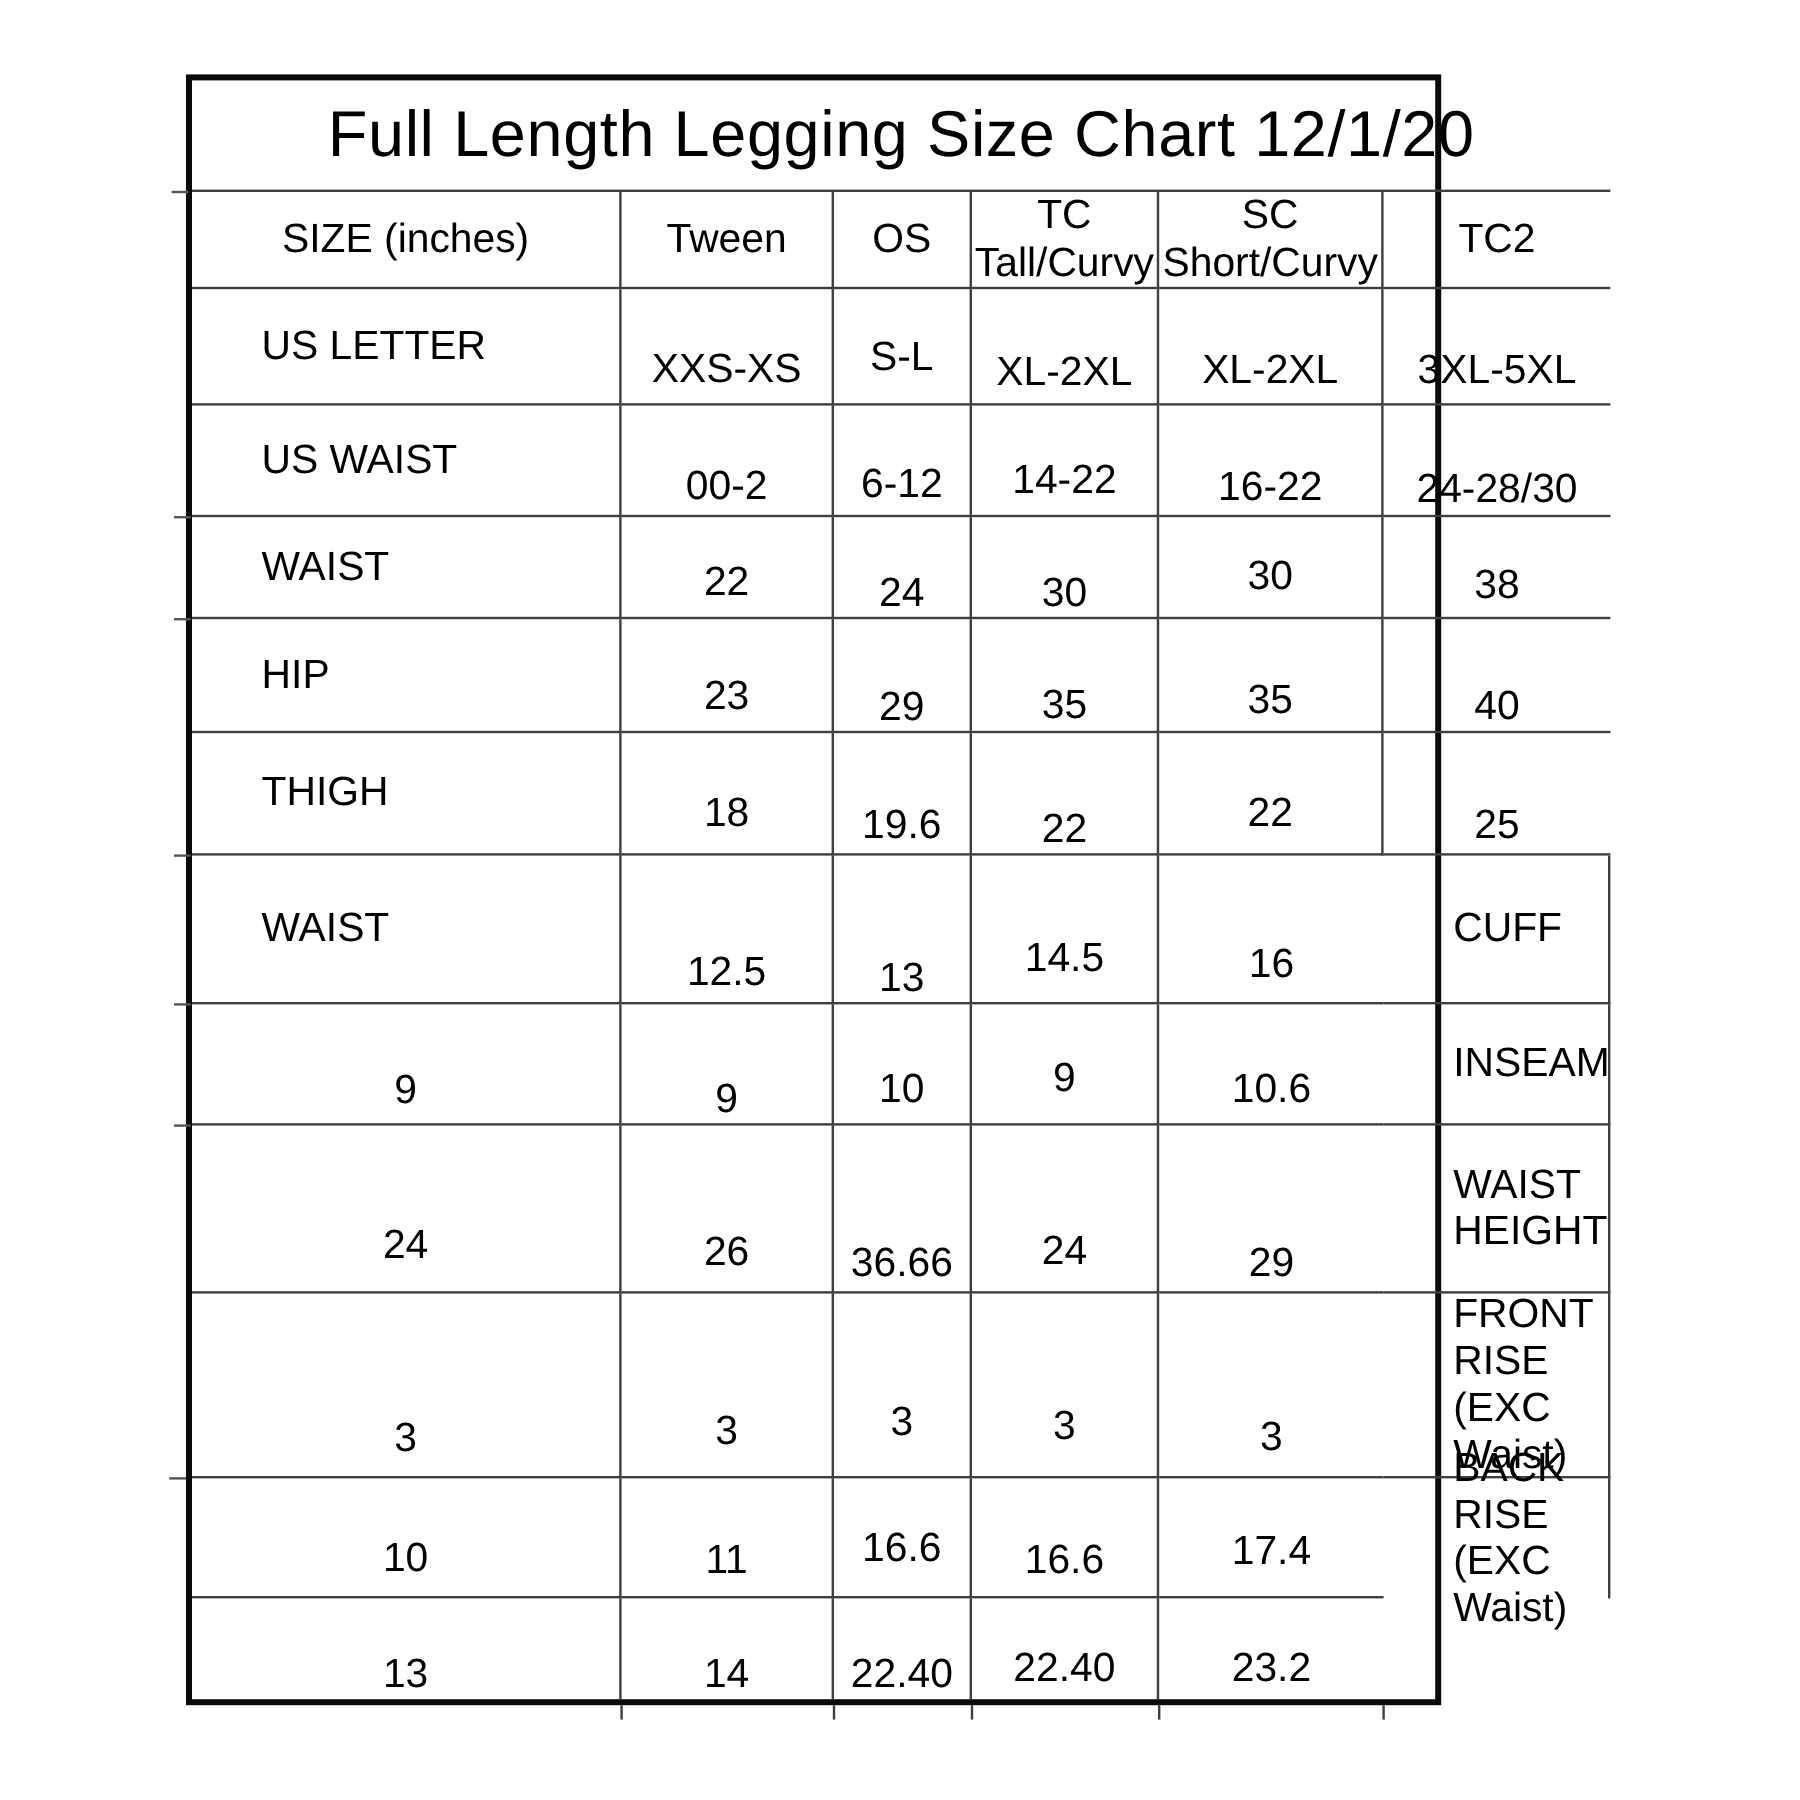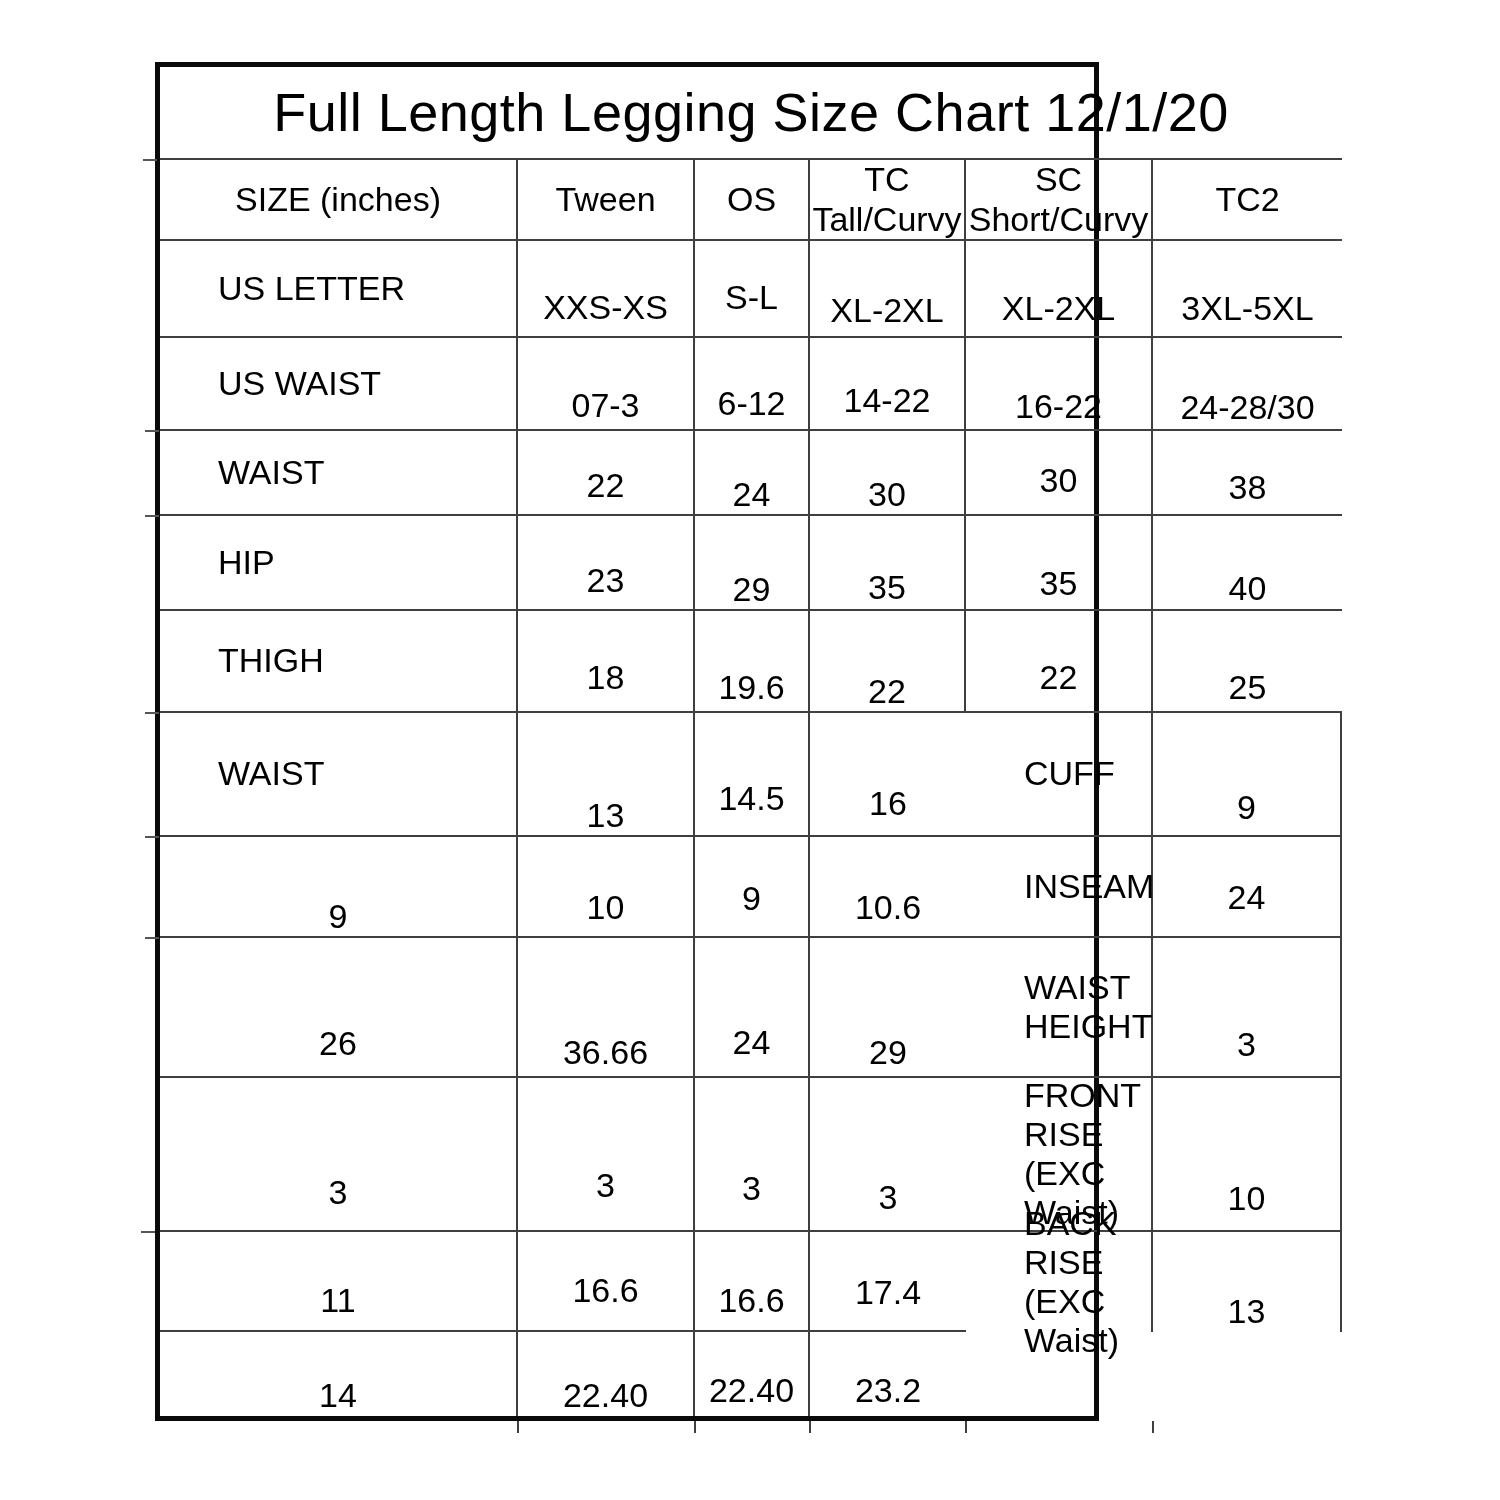--- a/index.html
+++ b/index.html
@@ -8,21 +8,21 @@
     width: 1500px;
     height: 1500px;
     background: #ffffff;
     font-family: "Liberation Sans", sans-serif;
     color: #000000;
   }
   .table {
     position: absolute;
     left: 155px;
     top: 62px;
-    width: 944px;
+    width: 1046px;
     height: 1359px;
     box-sizing: border-box;
     border: 5px solid #0a0a0a;
     display: grid;
     grid-template-columns: 358px 177px 115px 156px 187px 189px;
     grid-template-rows: 93px 81px 97px 93px 85px 95px 102px 124px 101px 140px 154px 100px 84px;
     background: #ffffff;
   }
   .cell {
     box-sizing: border-box;
@@ -94,21 +94,21 @@
     <div class="cell hdr lastc">TC2</div>
 
     <div class="cell label">US LETTER</div>
     <div class="cell val" style="--pb:9px">XXS-XS</div>
     <div class="cell val" style="--pb:19px">S-L</div>
     <div class="cell val" style="--pb:6px">XL-2XL</div>
     <div class="cell val" style="--pb:8px">XL-2XL</div>
     <div class="cell val lastc" style="--pb:8px">3XL-5XL</div>
 
     <div class="cell label">US WAIST</div>
-    <div class="cell val" style="--pb:4px">07-3</div>
+    <div class="cell val" style="--pb:4px">00-2</div>
     <div class="cell val" style="--pb:6px">6-12</div>
     <div class="cell val" style="--pb:9px">14-22</div>
     <div class="cell val" style="--pb:3px">16-22</div>
     <div class="cell val lastc" style="--pb:2px">24-28/30</div>
 
     <div class="cell label">WAIST</div>
     <div class="cell val" style="--pb:9px">22</div>
     <div class="cell val" style="--pb:0px">24</div>
     <div class="cell val" style="--pb:0px">30</div>
     <div class="cell val" style="--pb:14px">30</div>
@@ -122,20 +122,21 @@
     <div class="cell val lastc" style="--pb:1px">40</div>
 
     <div class="cell label">THIGH</div>
     <div class="cell val" style="--pb:14px">18</div>
     <div class="cell val" style="--pb:4px">19.6</div>
     <div class="cell val" style="--pb:0px">22</div>
     <div class="cell val" style="--pb:14px">22</div>
     <div class="cell val lastc" style="--pb:4px">25</div>
 
     <div class="cell label">WAIST</div>
+    <div class="cell val" style="--pb:5px">12.5</div>
     <div class="cell val" style="--pb:0px">13</div>
     <div class="cell val" style="--pb:17px">14.5</div>
     <div class="cell val lastc" style="--pb:12px">16</div>
 
     <div class="cell label">CUFF</div>
     <div class="cell val" style="--pb:8px">9</div>
     <div class="cell val" style="--pb:0px">9</div>
     <div class="cell val" style="--pb:9px">10</div>
     <div class="cell val" style="--pb:18px">9</div>
     <div class="cell val lastc" style="--pb:9px">10.6</div>

